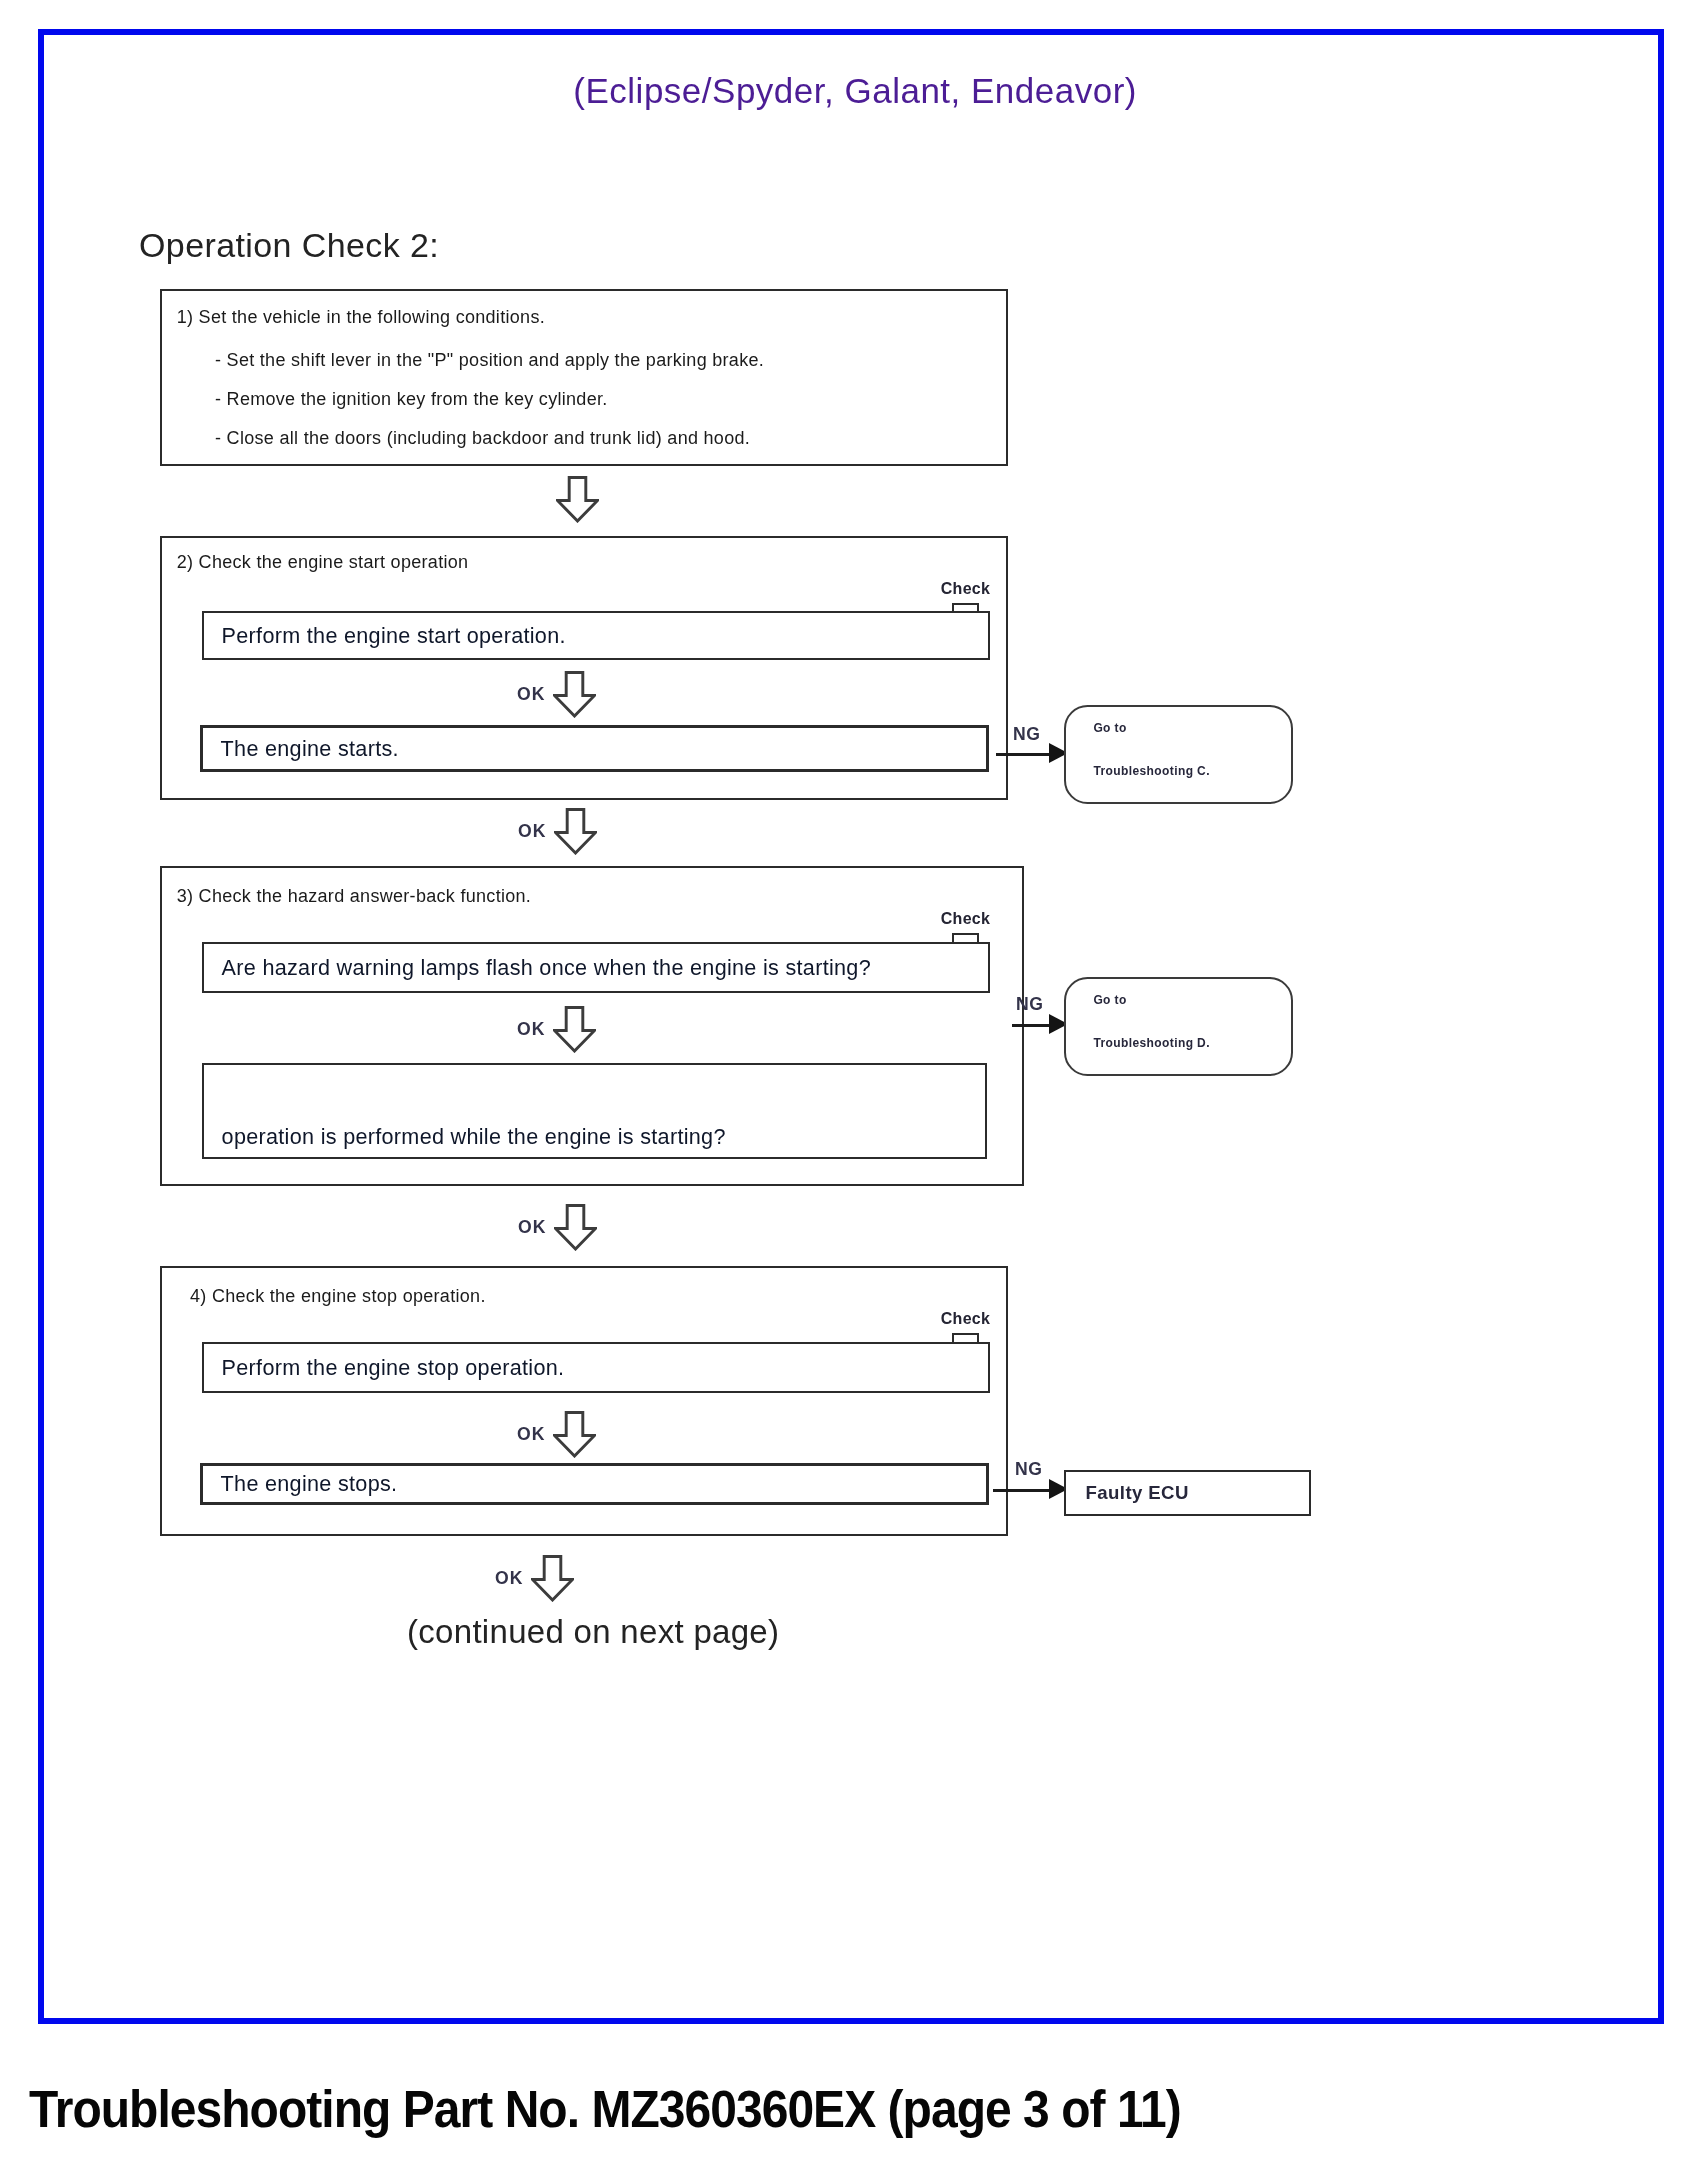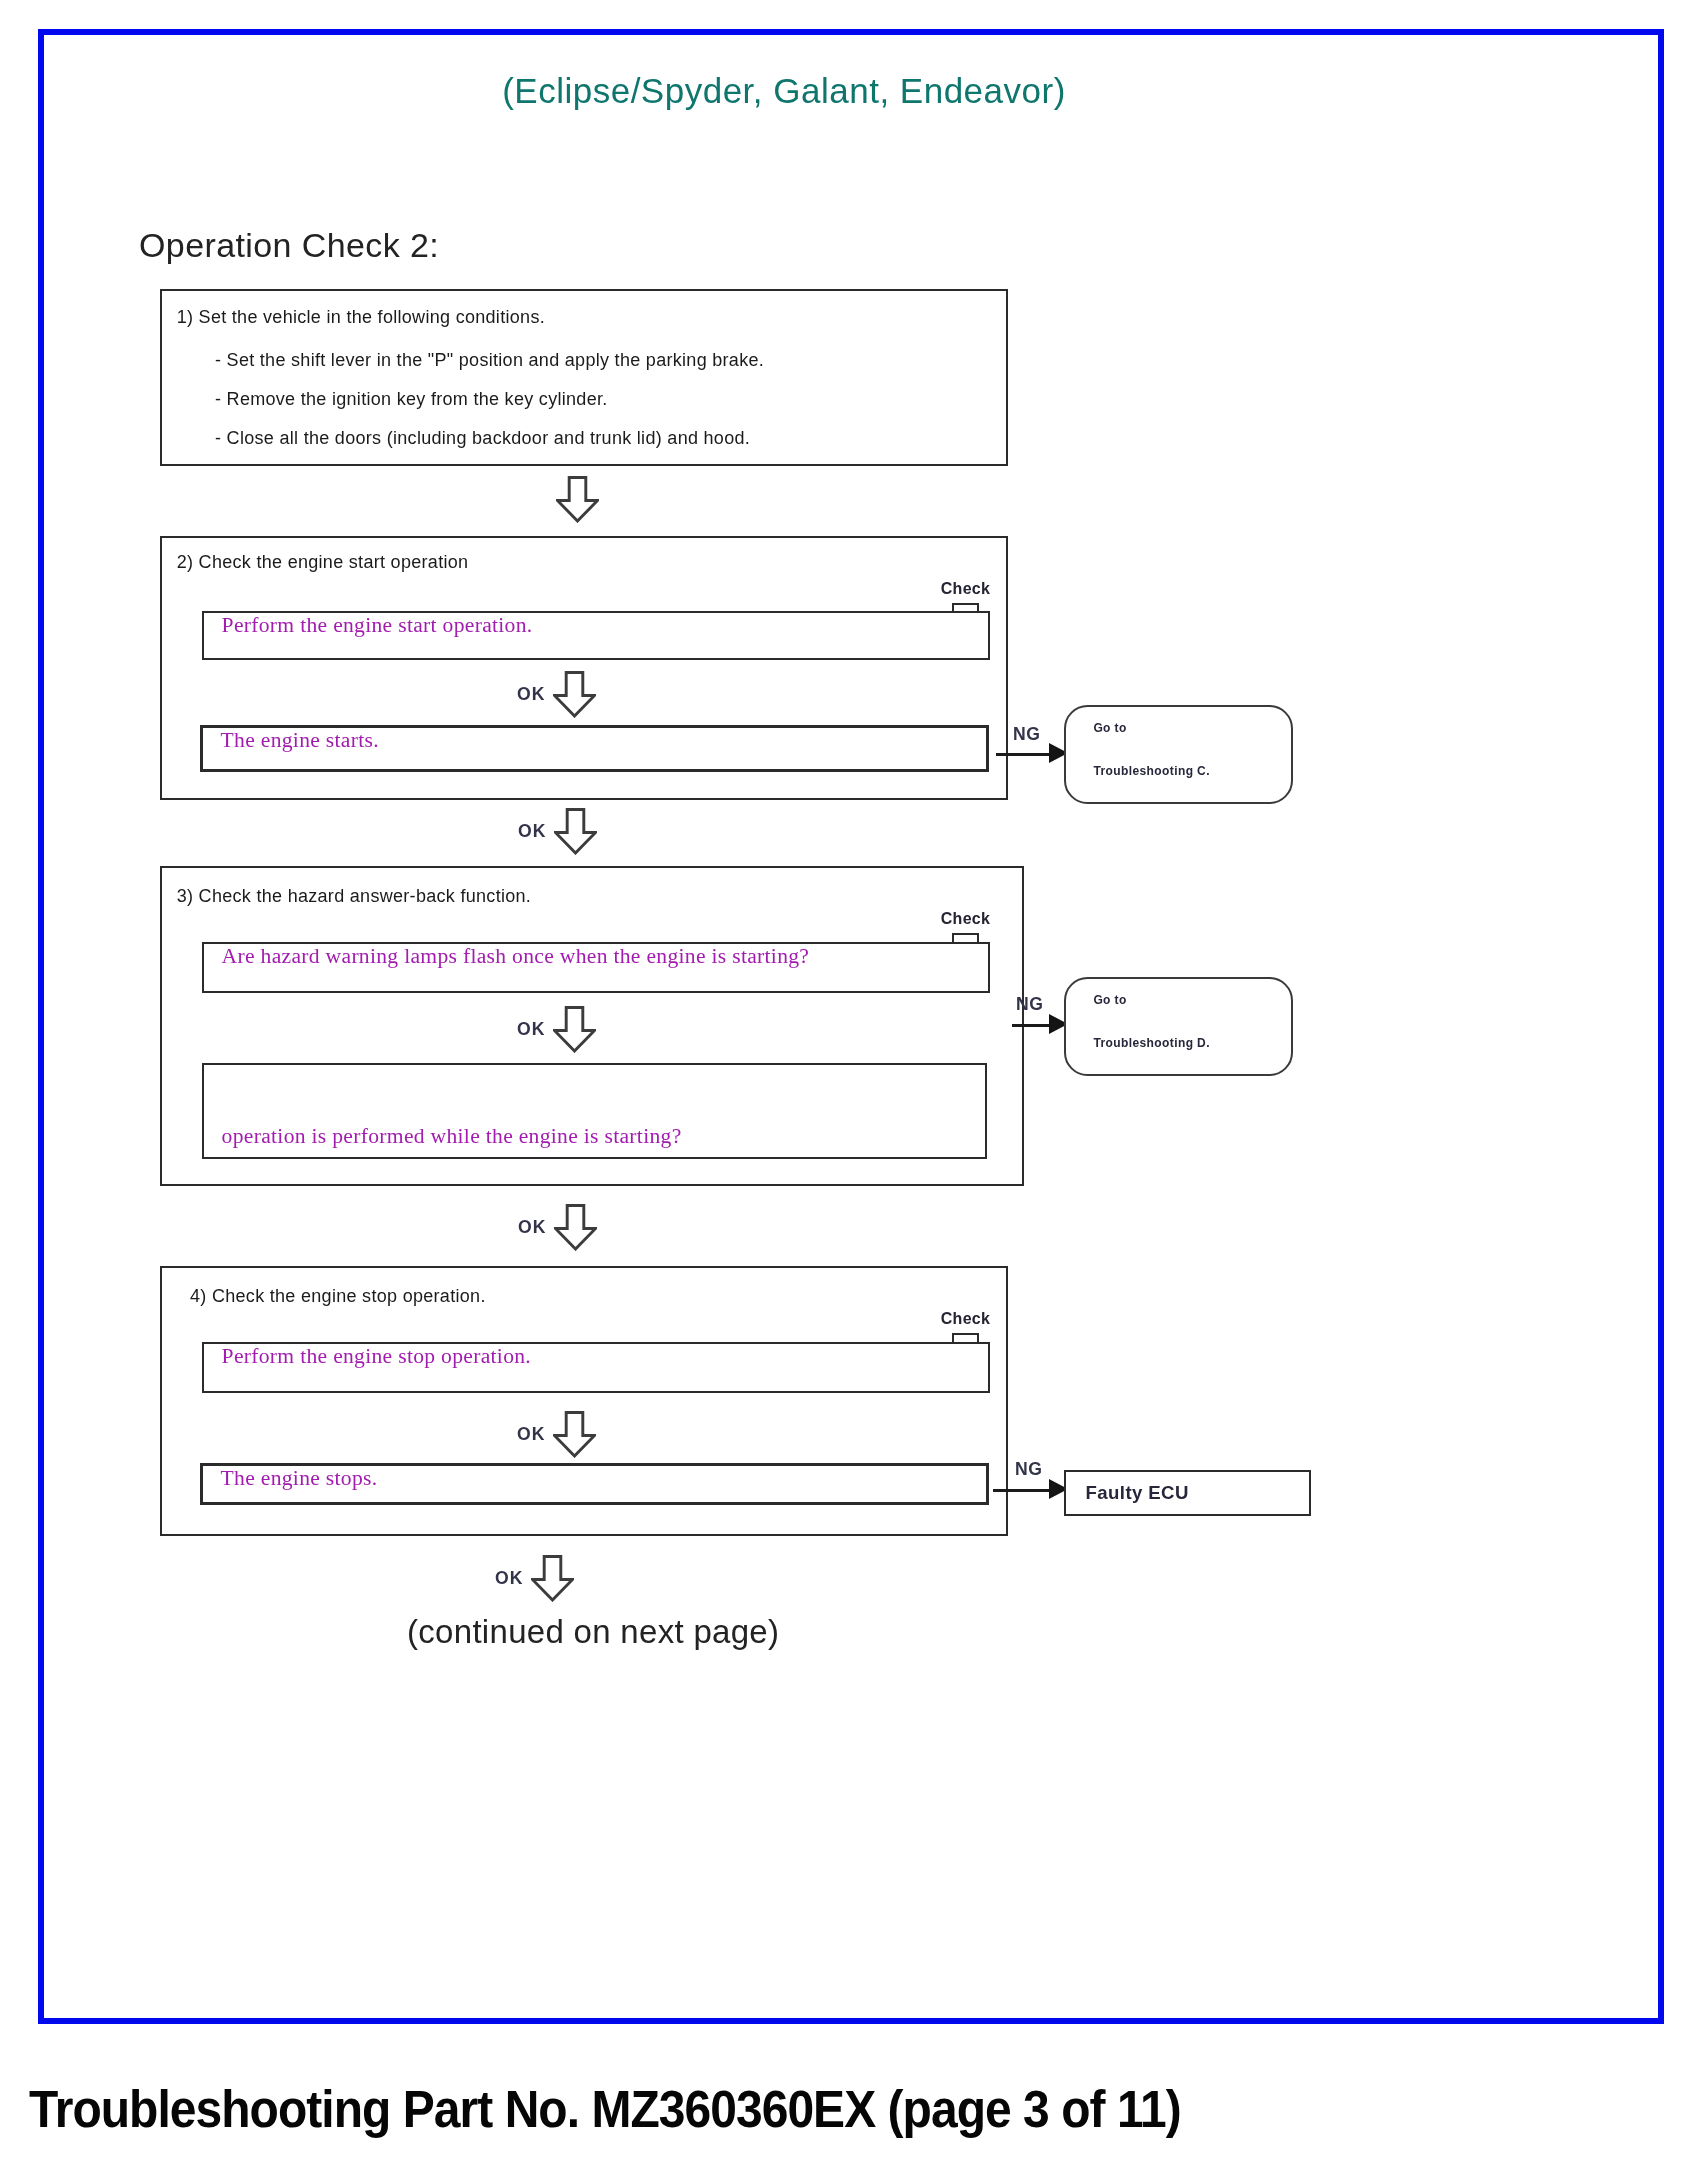--- a/index.html
+++ b/index.html
@@ -6,39 +6,39 @@
   .page{
     position:relative;width:1706px;height:2157px;background:#ffffff;
     font-family:"Liberation Sans", sans-serif;color:#1c1c1c;overflow:hidden;
   }
   .abs{position:absolute;}
   .frame{
     position:absolute;left:38px;top:29px;width:1614px;height:1983px;
     border:6.9px solid #0008ee;background:transparent;
   }
   .doc-title{
-    position:absolute;left:431px;top:71px;width:706px;text-align:center;
-    font-size:35px;letter-spacing:0.5px;color:#0f766e;
+    position:absolute;left:431px;top:71px;width:706px;text-align:right;
+    font-size:35px;letter-spacing:0.5px;color:#4c1d95;
   }
   .section-heading{
     position:absolute;left:139px;top:226px;font-size:34px;letter-spacing:0.4px;color:#232323;
   }
   .fc-box{
     position:absolute;border:2.9px solid #2b2b2b;background:#fff;
   }
   .box-title{
     position:absolute;font-size:18px;letter-spacing:0.3px;color:#1b1b1b;white-space:nowrap;
   }
   .check-group{position:absolute;width:61px;text-align:center;}
   .check-label{font-size:16px;font-weight:700;letter-spacing:0.3px;color:#242433;display:block;line-height:18.6px;margin-top:28px;}
   .check-box{width:23.5px;height:26.5px;border:2.9px solid #2b2b2b;margin:4.9px auto 0;background:#fff;}
   .inner-box{
     position:absolute;border:2.9px solid #2b2b2b;background:#fff;
-    display:flex;padding-left:17.6px;
-    font-size:21.6px;letter-spacing:0.3px;color:#a21caf;white-space:nowrap;font-family:Liberation Serif, serif;
+    display:flex;align-items:center;padding-left:17.6px;
+    font-size:21.6px;letter-spacing:0.3px;color:#0f172a;white-space:nowrap;
   }
   .inner-box.thick{border-width:3.9px;}
   .inner-box.two-line{display:block;padding:0;}
   .inner-box.two-line .l1,.inner-box.two-line .l2{position:absolute;left:17.6px;white-space:nowrap;}
   .inner-box.two-line .l1{top:16.7px;}
   .inner-box.two-line .l2{top:59px;}
   .ok-arrow{position:absolute;display:flex;align-items:flex-start;}
   .ok-arrow .ok{font-size:17.6px;font-weight:700;letter-spacing:1px;color:#33334a;margin:12.7px 7.8px 0 0;}
   .dn-arrow{display:block;}
   .ng-line{position:absolute;height:2.9px;background:#1b1b1b;}

